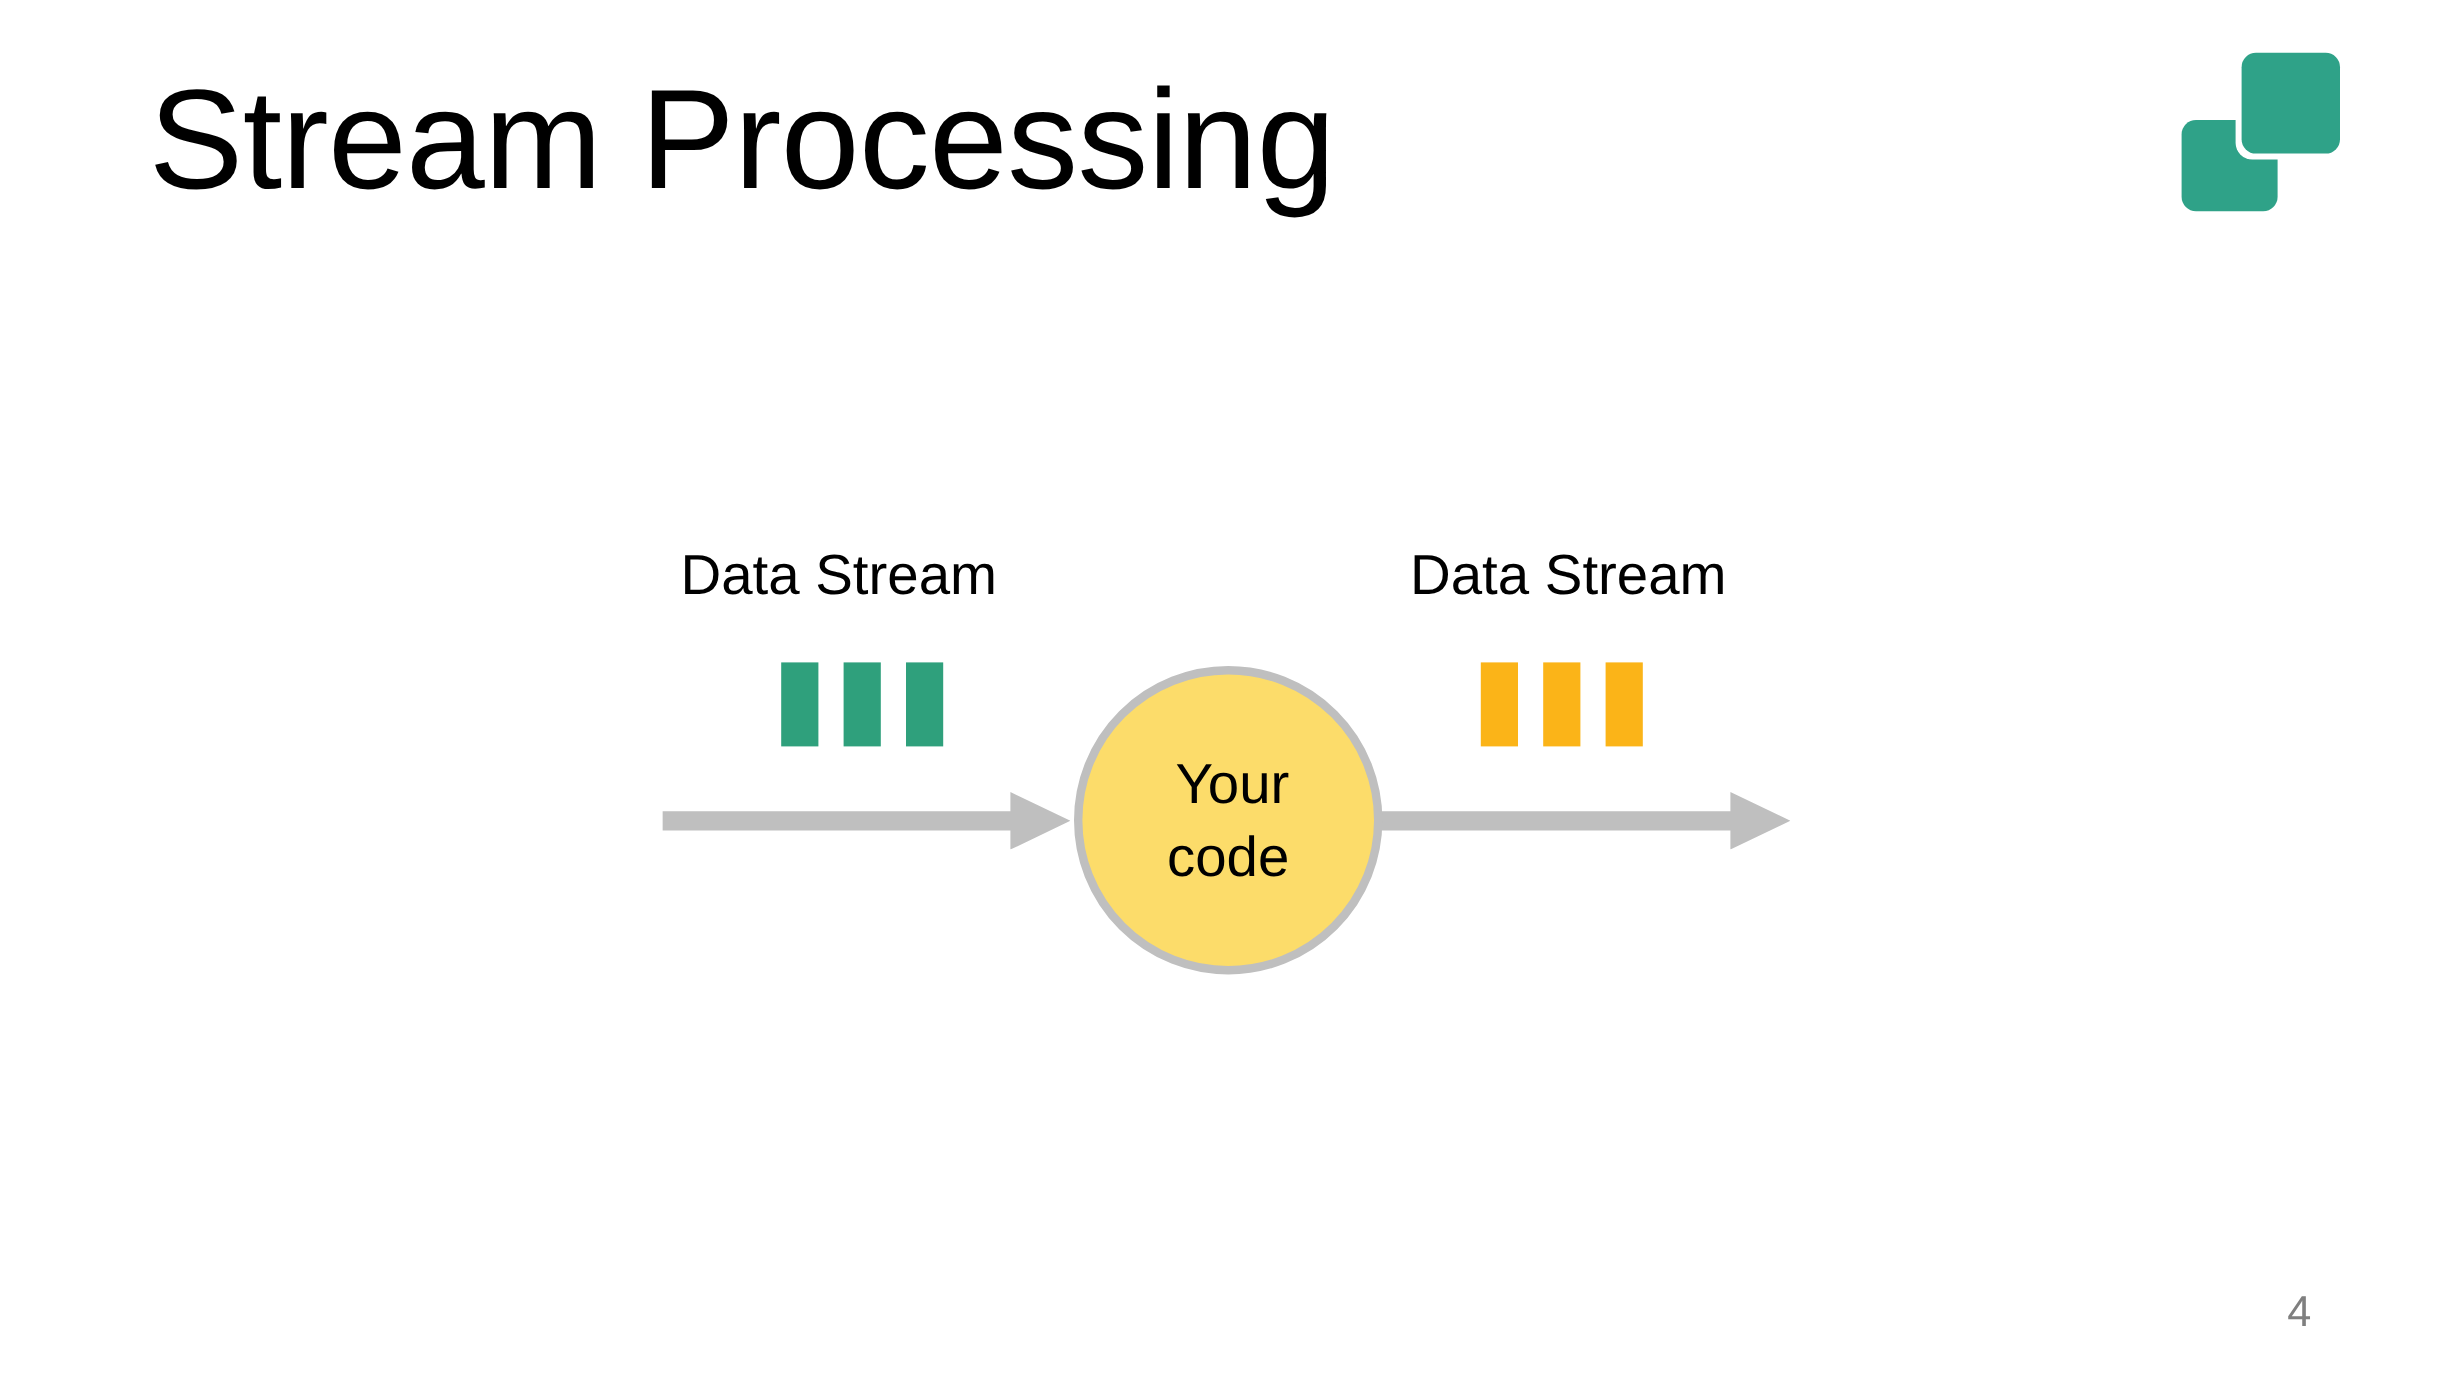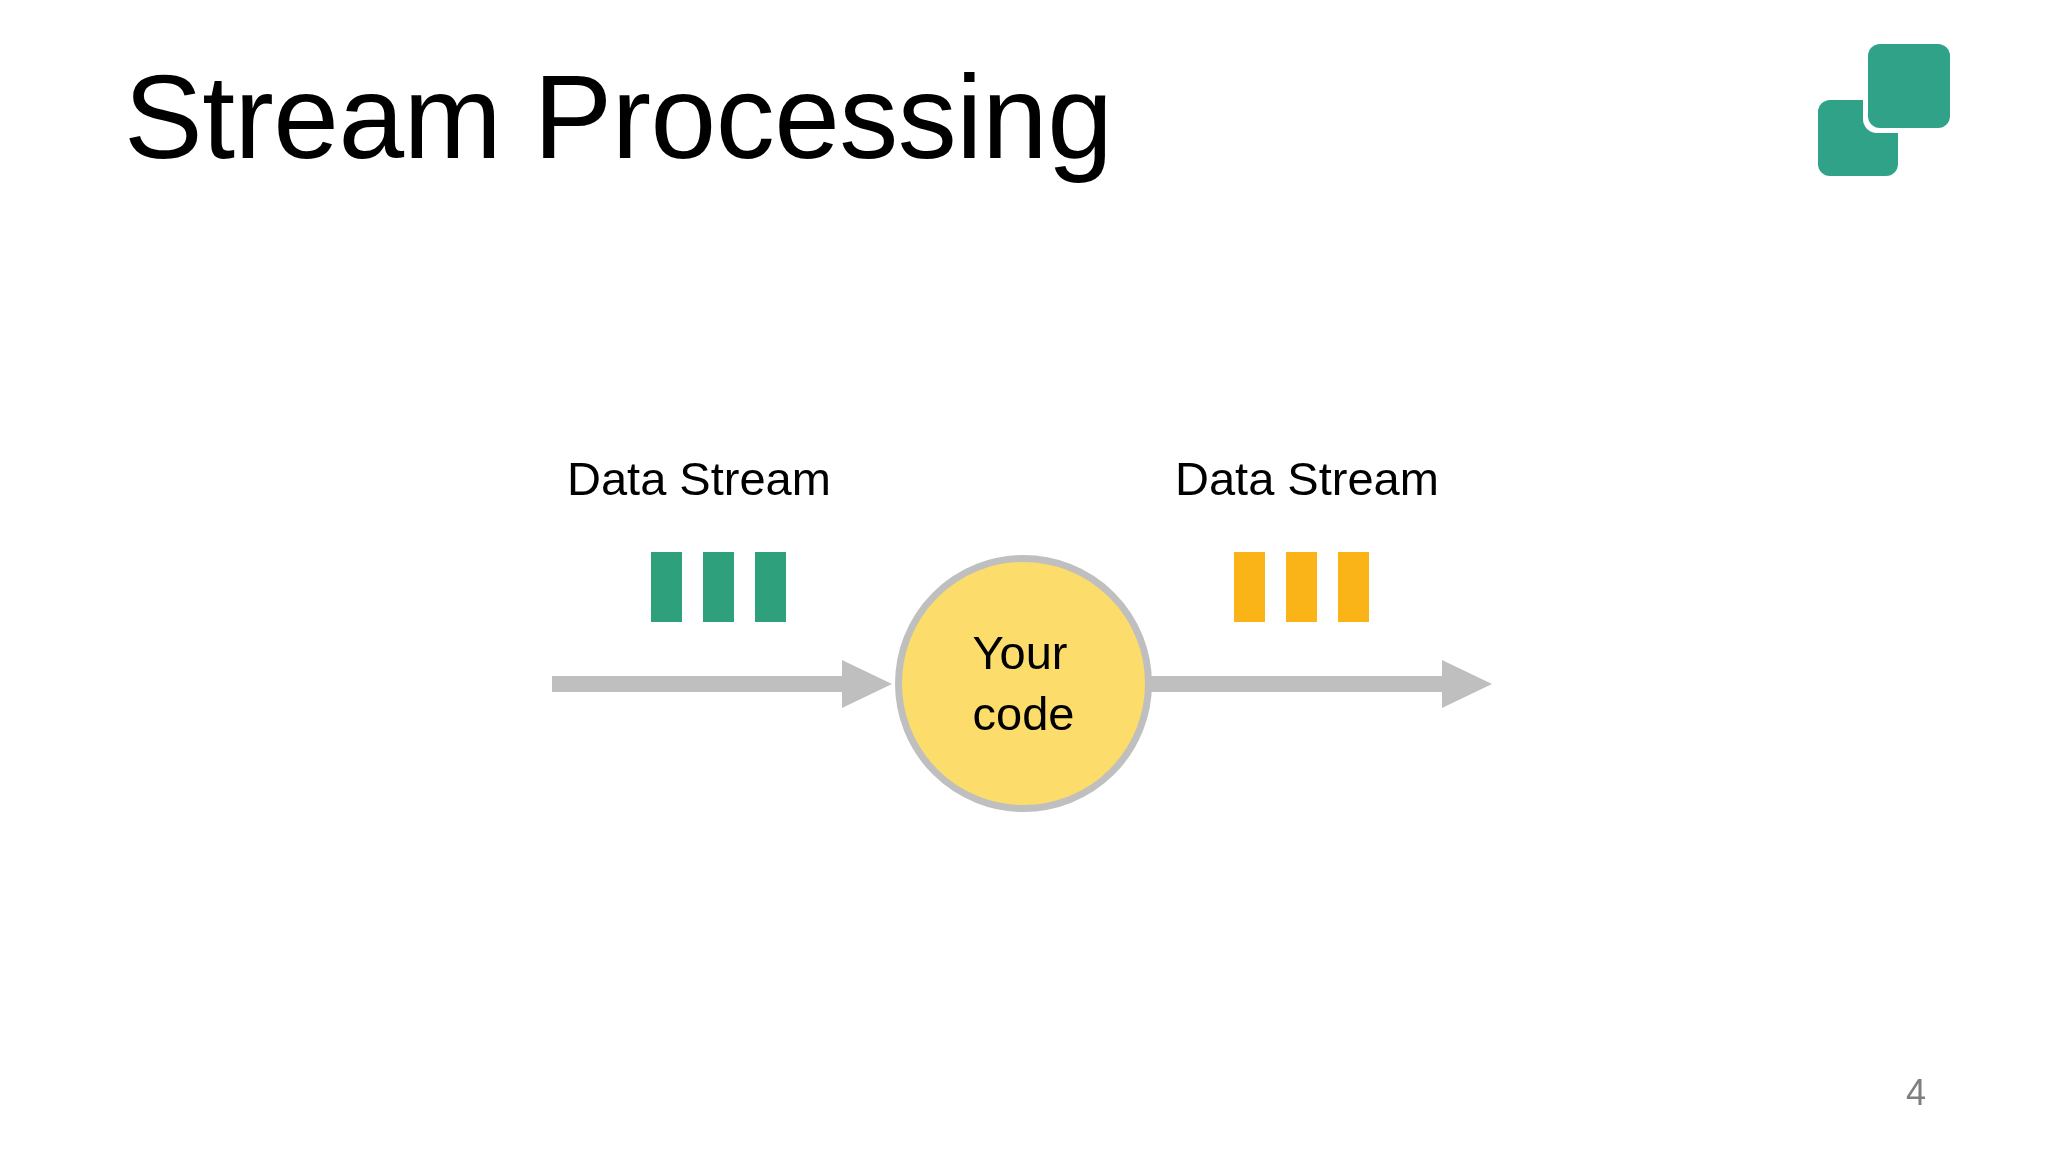--- a/index.html
+++ b/index.html
@@ -105,21 +105,21 @@
     position: absolute;
     left: 895px;
     top: 555px;
     width: 257px;
     height: 257px;
     border-radius: 50%;
     box-sizing: border-box;
     display: flex;
     align-items: center;
     justify-content: center;
-    text-align: left;
+    text-align: right;
   }
   #code-node-label {
     font-size: 47px;
     line-height: 1.28;
     color: #000000;
     white-space: pre-line;
   }
 
   
   #page-number {

